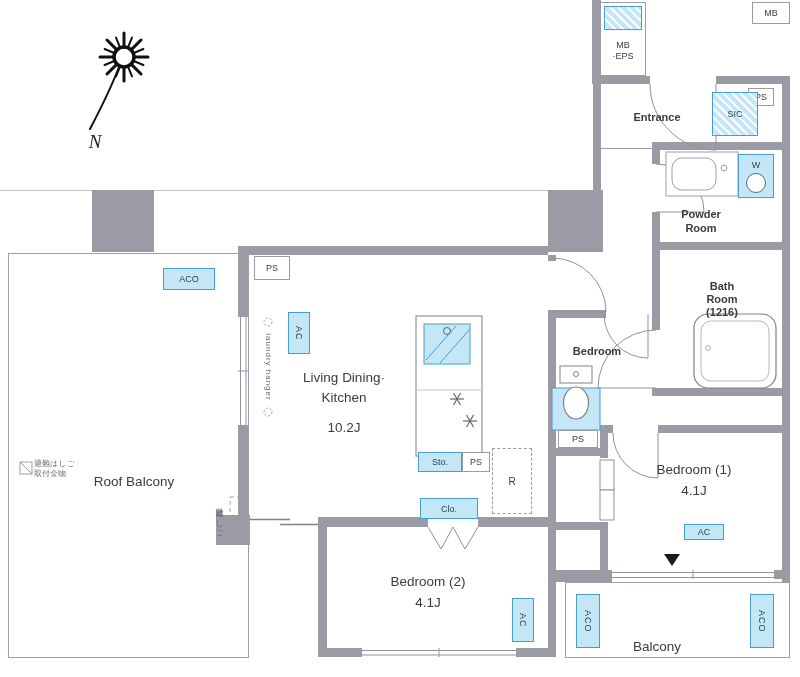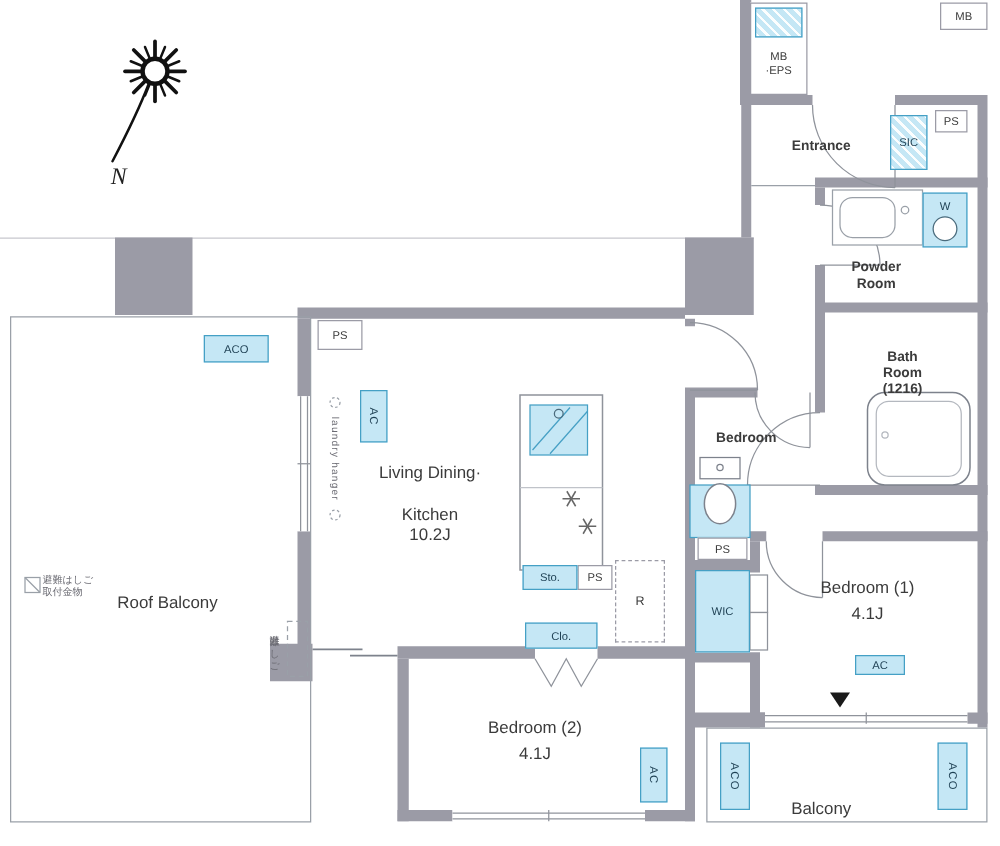--- a/index.html
+++ b/index.html
@@ -193,21 +193,21 @@
       <line x1="120.0" y1="47.3" x2="116.0" y2="37.6"></line>
     </g>
     <path d="M 119 67 C 111 88 101 108 90 129" fill="none" stroke="#111" stroke-width="2" stroke-linecap="round"></path>
   </g>
 </svg>
 
   <div class="compassN">N</div>
 
   <div class="lbl f13" style="left:134px;top:482px;">Roof Balcony</div>
   <div class="lbl f13" style="left:344px;top:378px;">Living Dining·</div>
-  <div class="lbl f13" style="left:344px;top:412px;">Kitchen</div>
+  <div class="lbl f13" style="left:344px;top:398px;">Kitchen</div>
   <div class="lbl f13" style="left:344px;top:428px;">10.2J</div>
   <div class="lbl f13" style="left:428px;top:582px;">Bedroom (2)</div>
   <div class="lbl f13" style="left:428px;top:603px;">4.1J</div>
   <div class="lbl f13" style="left:694px;top:470px;">Bedroom (1)</div>
   <div class="lbl f13" style="left:694px;top:491px;">4.1J</div>
   <div class="lbl f13" style="left:657px;top:622px;margin-top:25px;">Balcony</div>
   <div class="lbl f11" style="left:657px;top:117px;">Entrance</div>
   <div class="lbl f11" style="left:701px;top:214px;">Powder</div>
   <div class="lbl f11" style="left:701px;top:228px;">Room</div>
   <div class="lbl f11" style="left:722px;top:286px;">Bath</div>
@@ -221,26 +221,25 @@
   <div class="wbox" style="left:462px;top:452px;width:28px;height:20px;">PS</div>
   <div class="wbox" style="left:558px;top:430px;width:40px;height:18px;">PS</div>
   <div class="wbox dashed" style="left:492px;top:448px;width:40px;height:66px;">R</div>
 
   <div class="mbeps">
     <div class="patch"></div>
     <span>MB</span>
     <span>·EPS</span>
   </div>
 
-  <div class="bbox hatch" style="left:712px;top:92px;width:30px;height:44px;">SIC</div>
+  <div class="bbox hatch" style="left:712px;top:92px;width:46px;height:44px;">SIC</div>
   <div class="bbox col" style="left:738px;top:154px;width:36px;height:44px;">
     <span>W</span>
     <div class="drum"></div>
   </div>
-  <div class="bbox" style="left:556px;top:456px;width:44px;height:66px;">WIC</div>
   <div class="bbox" style="left:418px;top:452px;width:44px;height:20px;">Sto.</div>
   <div class="bbox" style="left:420px;top:498px;width:58px;height:21px;">Clo.</div>
   <div class="bbox vtext" style="left:288px;top:312px;width:22px;height:42px;">AC</div>
   <div class="bbox" style="left:684px;top:524px;width:40px;height:16px;">AC</div>
   <div class="bbox vtext" style="left:512px;top:598px;width:22px;height:44px;">AC</div>
   <div class="bbox" style="left:163px;top:268px;width:52px;height:22px;">ACO</div>
   <div class="bbox vtext" style="left:576px;top:594px;width:24px;height:54px;">ACO</div>
   <div class="bbox vtext" style="left:750px;top:594px;width:24px;height:54px;">ACO</div>
 
   <div class="lbl f8 vtext" style="left:268px;top:367px;">laundry hanger</div>

